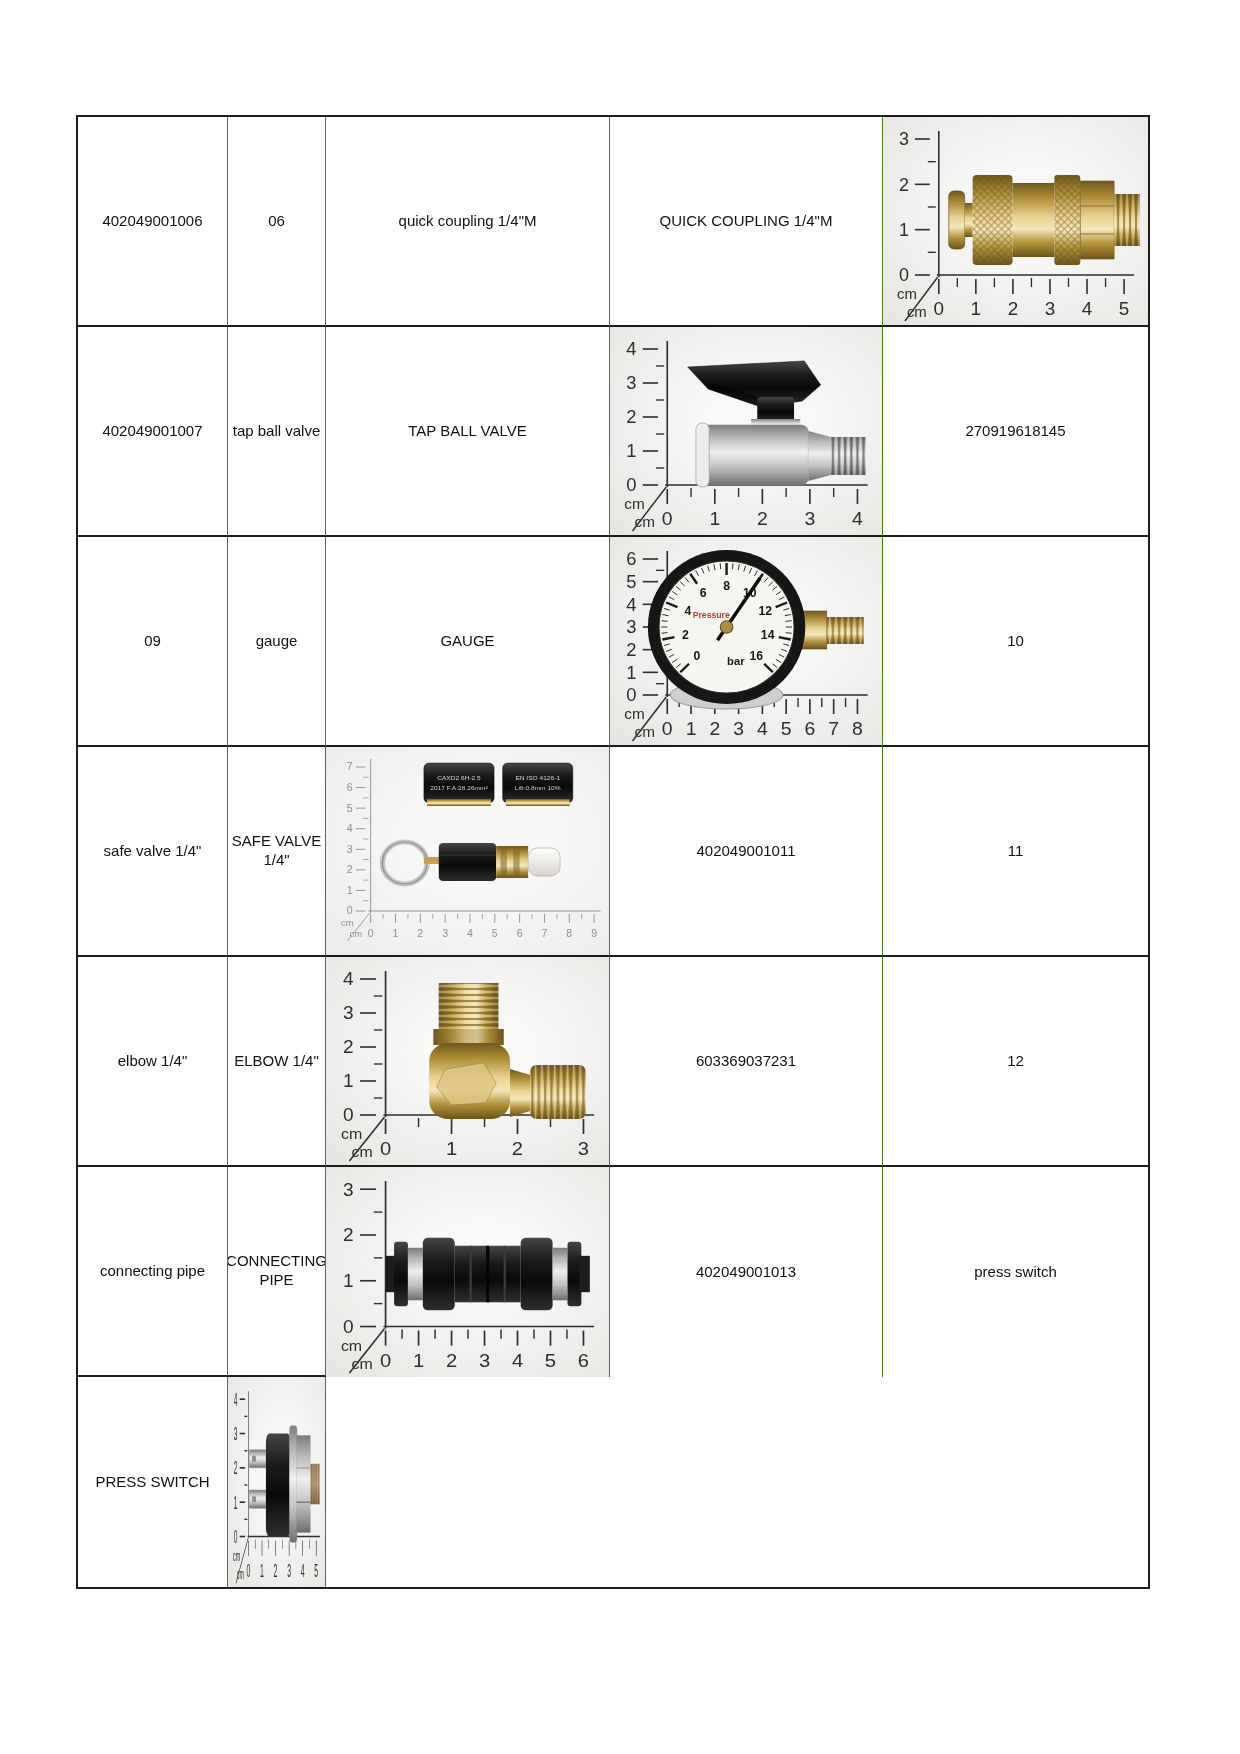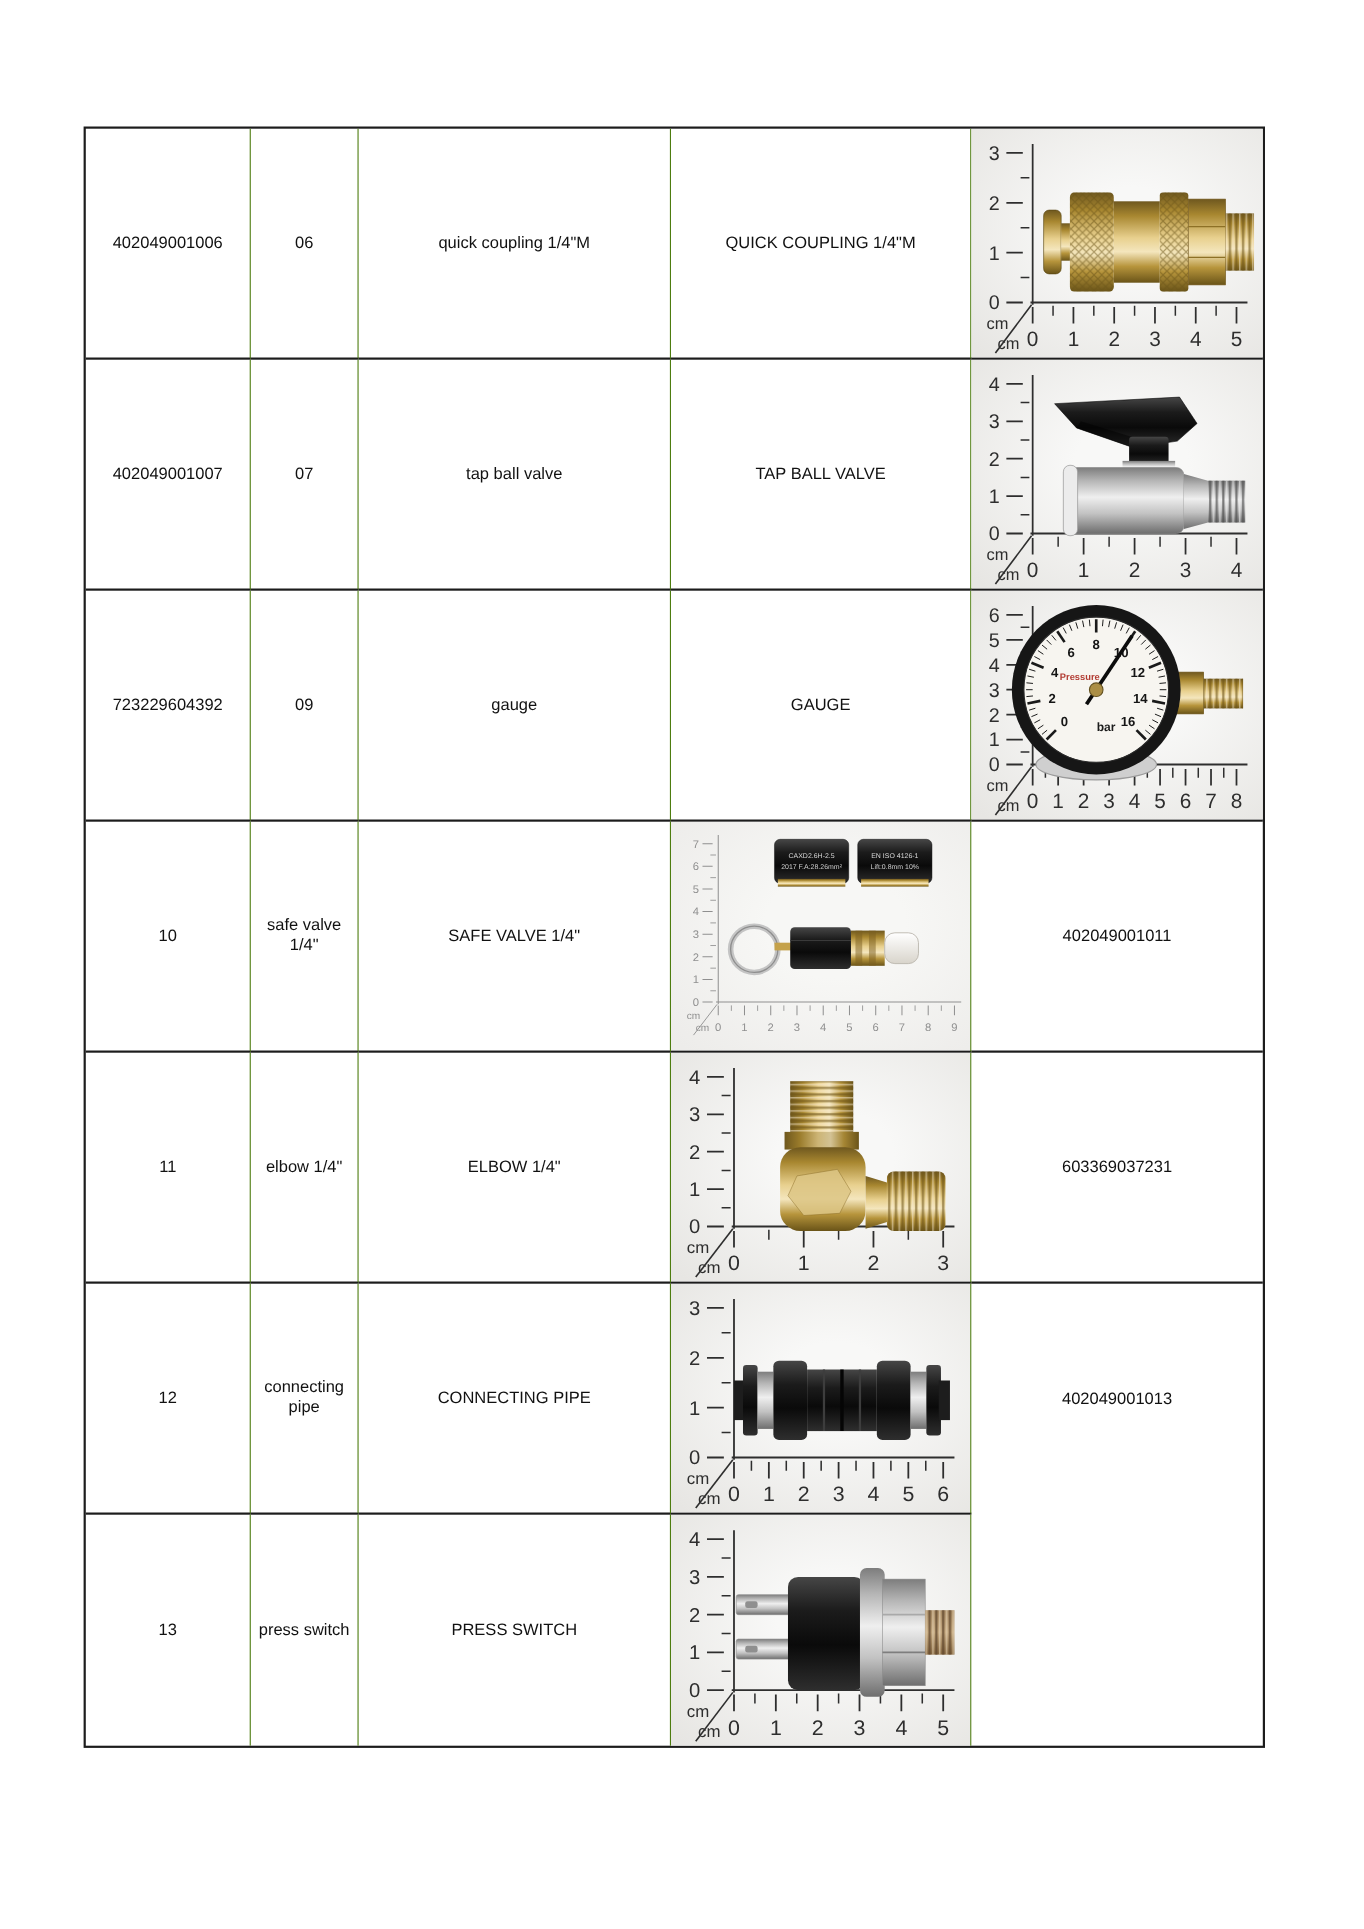--- a/index.html
+++ b/index.html
@@ -150,21 +150,20 @@
         <rect x="198" y="64" width="34" height="78" fill="url(#gBrass)" stroke="#74591c" stroke-width="0.6"></rect>
         <line x1="198" y1="89" x2="232" y2="89" stroke="#8d7026" stroke-width="1"></line>
         <line x1="198" y1="117" x2="232" y2="117" stroke="#8d7026" stroke-width="1"></line>
         <rect x="232" y="77" width="26" height="52" fill="url(#gBrass)"></rect>
         <rect x="232" y="77" width="26" height="52" fill="url(#pThreadB)"></rect>
       </g>
     </svg>
   </div>
 
   <div class="cell">402049001007</div>
-  <div class="cell">07</div>
   <div class="cell">tap ball valve</div>
   <div class="cell">TAP BALL VALVE</div>
   <div class="cell c-photo">
     <div class="photo-bg"></div>
     <svg id="photo-1" class="photo-svg" viewBox="0 0 266 208" preserveAspectRatio="none">
       <g class="ruler-layer">
           <g>
             <line x1="56" y1="160" x2="56" y2="14" stroke="#2e2e2e" stroke-width="1.6"></line>
             <line x1="54" y1="158" x2="252" y2="158" stroke="#2e2e2e" stroke-width="1.6"></line>
             <line x1="32" y1="158" x2="47" y2="158" stroke="#2e2e2e" stroke-width="1.6"></line>
@@ -207,21 +206,21 @@
         <rect x="138" y="92" width="48" height="12" fill="url(#gChrome)"></rect>
         <rect x="88" y="98" width="106" height="60" rx="7" fill="url(#gChrome)" stroke="#8b8b8b" stroke-width="0.6"></rect>
         <rect x="84" y="96" width="13" height="64" rx="6" fill="#ececec" stroke="#9d9d9d" stroke-width="0.7"></rect>
         <polygon points="194,104 216,110 216,148 194,154" fill="url(#gChrome)"></polygon>
         <rect x="216" y="110" width="34" height="38" fill="url(#gChrome)"></rect>
         <rect x="216" y="110" width="34" height="38" fill="url(#pThreadC)"></rect>
       </g>
     </svg>
   </div>
 
-  <div class="cell">723229604392</div>
+  <div class="cell">270919618145</div>
   <div class="cell">09</div>
   <div class="cell">gauge</div>
   <div class="cell">GAUGE</div>
   <div class="cell c-photo">
     <div class="photo-bg"></div>
     <svg id="photo-2" class="photo-svg" viewBox="0 0 266 208" preserveAspectRatio="none">
       <g class="ruler-layer">
           <g>
             <line x1="56" y1="160" x2="56" y2="14" stroke="#2e2e2e" stroke-width="1.6"></line>
             <line x1="54" y1="158" x2="252" y2="158" stroke="#2e2e2e" stroke-width="1.6"></line>
@@ -553,21 +552,20 @@
         <line x1="168" y1="78" x2="168" y2="134" stroke="#3d3d3d" stroke-width="2"></line>
         <rect x="183" y="70" width="30" height="72" rx="5" fill="url(#gDark)"></rect>
         <rect x="213" y="80" width="14" height="52" fill="url(#gChrome)"></rect>
         <rect x="227" y="74" width="13" height="64" rx="3" fill="url(#gDark)"></rect>
         <rect x="238" y="88" width="10" height="36" fill="#1d1d1d"></rect>
       </g>
     </svg>
   </div>
 
   <div class="cell">402049001013</div>
-  <div class="cell">13</div>
   <div class="cell">press switch</div>
   <div class="cell">PRESS SWITCH</div>
   <div class="cell c-photo">
     <div class="photo-bg"></div>
     <svg id="photo-6" class="photo-svg" viewBox="0 0 266 208" preserveAspectRatio="none">
       <g class="ruler-layer">
           <g>
             <line x1="56" y1="160" x2="56" y2="14" stroke="#2e2e2e" stroke-width="1.6"></line>
             <line x1="54" y1="158" x2="252" y2="158" stroke="#2e2e2e" stroke-width="1.6"></line>
             <line x1="32" y1="158" x2="47" y2="158" stroke="#2e2e2e" stroke-width="1.6"></line>

